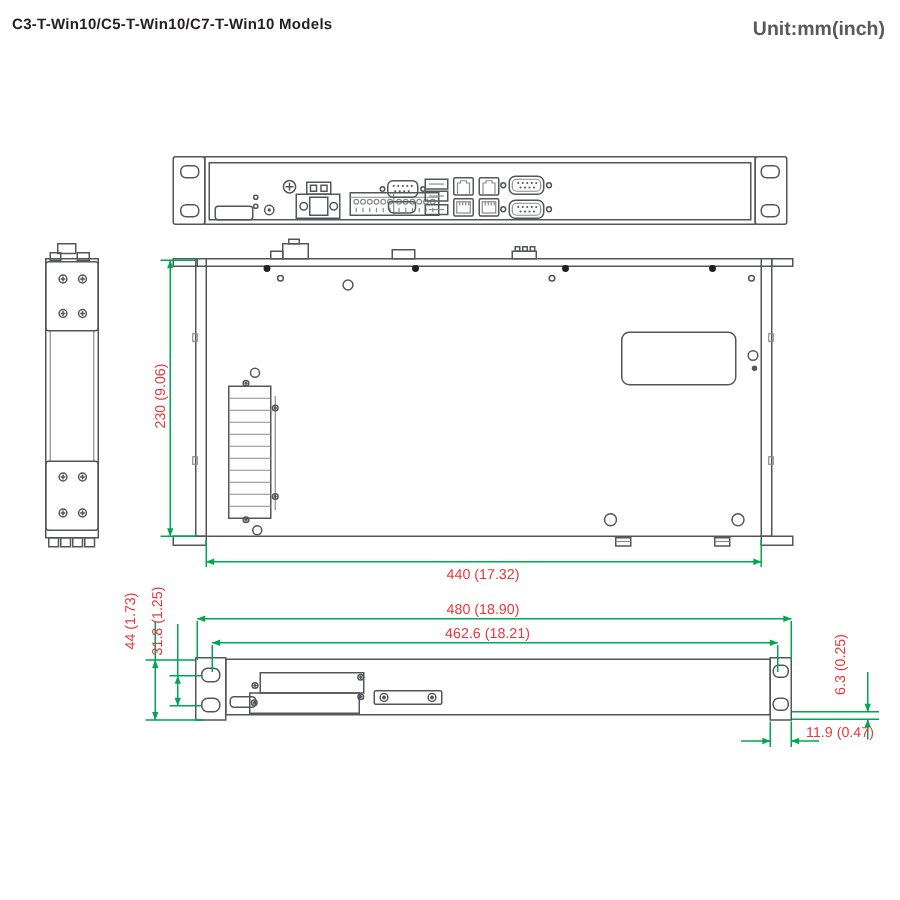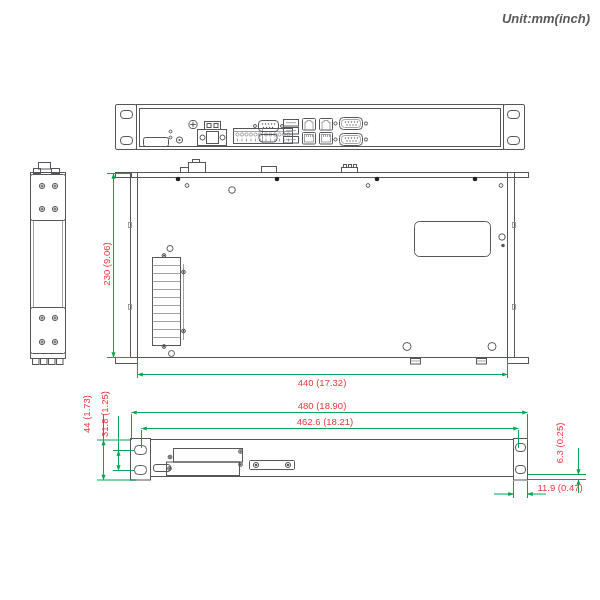--- a/index.html
+++ b/index.html
@@ -7,38 +7,39 @@
     width:600px;height:600px;position:relative;background:#ffffff;
     font-family:"Liberation Sans", sans-serif;overflow:hidden;
   }
   .title-block{
     position:absolute;left:8px;top:10px;
     font-size:10px;font-weight:bold;color:#231f20;line-height:14px;
     letter-spacing:.2px;
   }
   .unit-label{
     position:absolute;right:10px;top:11px;
-    font-size:13px;font-weight:600;color:#58595b;font-style:italic;
+    font-size:13px;font-weight:600;color:#58595b;
   }
   svg{position:absolute;left:0;top:0;}
   svg .draw{stroke:#55565a;stroke-width:1;fill:none;}
   svg .thin{stroke:#8a8b8e;stroke-width:.8;fill:none;}
   svg .dim{stroke:#00a651;stroke-width:1;fill:none;}
   svg .fillscrew{fill:#55565a;stroke:none;}
   svg .dot{fill:#231f20;stroke:none;}
   svg .pin{fill:#55565a;stroke:none;}
   svg text.dimtxt{
     fill:#e8383d;stroke:none;
     font-family:"Liberation Sans", sans-serif;font-size:9.5px;
   }
 </style>
 </head>
 <body>
 
 <div class="title-block">
+  <div>C3-T-Win10/C5-T-Win10/C7-T-Win10 Models</div>
 </div>
 <div class="unit-label">Unit:mm(inch)</div>
 
 <svg width="600" height="600" viewBox="0 0 600 600">
   <defs>
     <marker id="dimarrow" viewBox="0 0 10 10" refX="9.6" refY="5" markerWidth="8.5" markerHeight="5.5" orient="auto-start-reverse" markerUnits="userSpaceOnUse">
       <path d="M0,1.2 L10,5 L0,8.8 Z" fill="#00a651"></path>
     </marker>
     <g id="phscrew">
       <circle r="2.6" class="draw"></circle>

